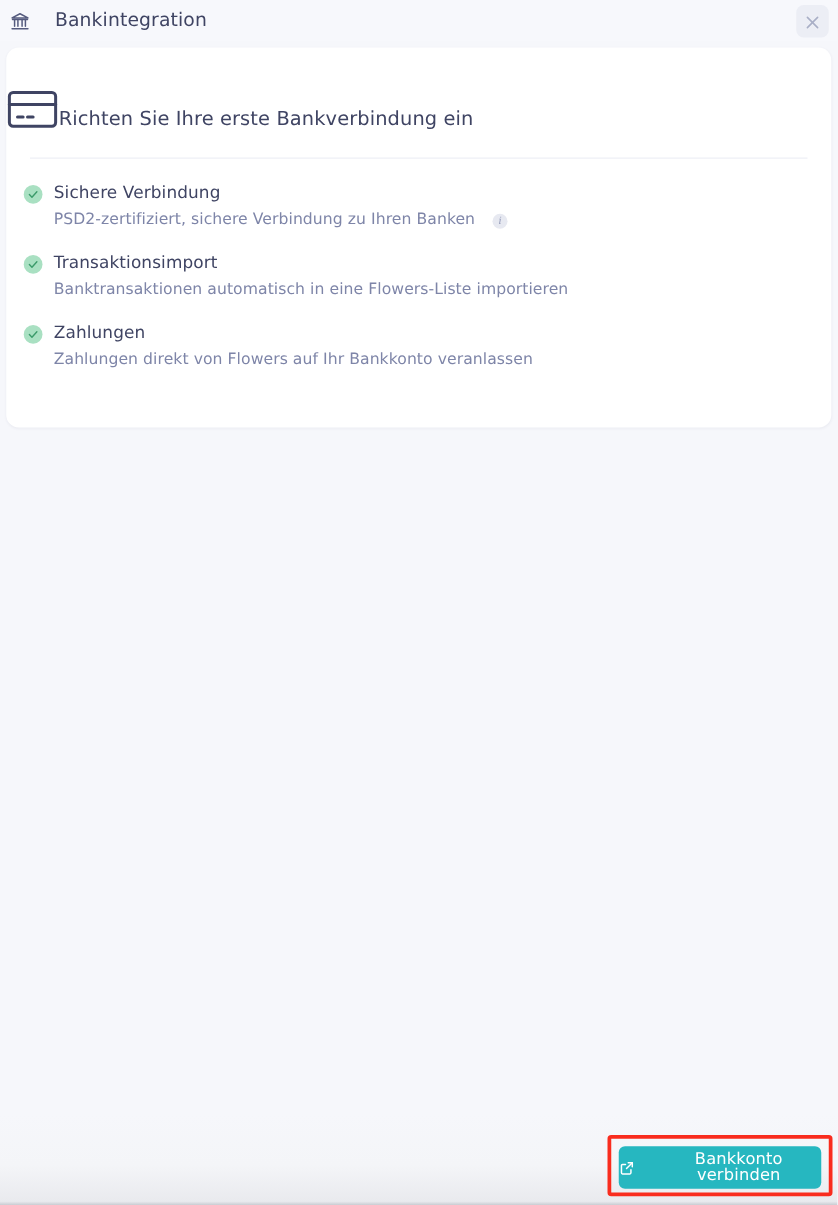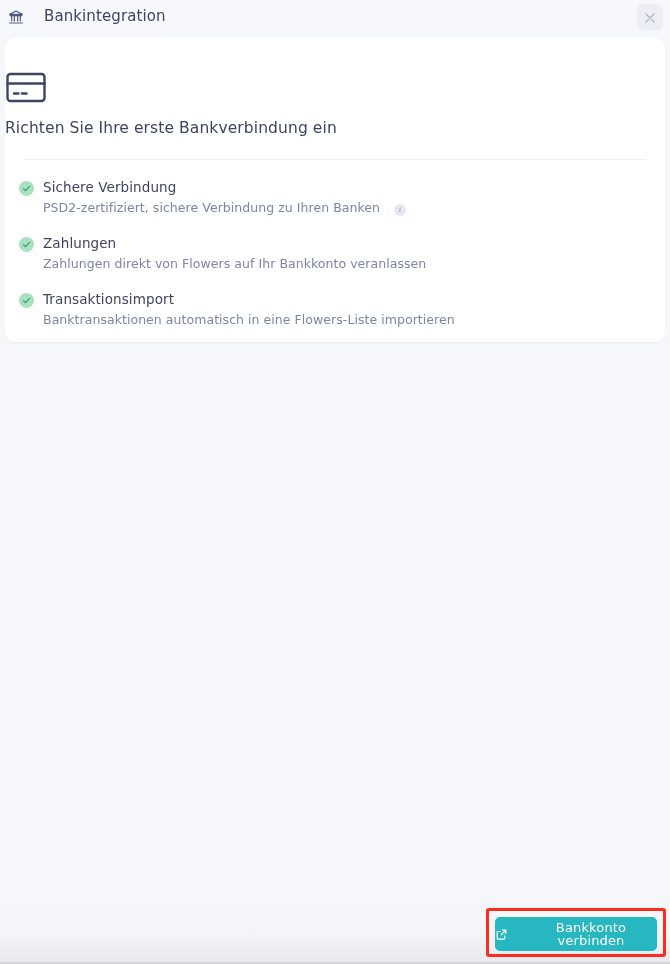--- a/index.html
+++ b/index.html
@@ -79,21 +79,21 @@
     height: 304px;
     background: #ffffff;
     border-radius: 10px;
     box-shadow: 0 1px 2px rgba(60, 66, 97, 0.05);
     overflow: hidden;
   }
 
   .card-hero {
     padding-top: 33px;
     display: flex;
-    flex-direction: column;
+    flex-direction: row;
   }
 
   .card-icon {
     width: 42px;
     height: 33px;
     display: block;
     color: #3f4463;
   }
 
   .hero-title {
@@ -280,35 +280,35 @@
         <span class="info-icon">i</span>
       </div>
     </div>
 
     <div class="feature">
       <span class="check-icon">
         <svg viewBox="0 0 24 24" fill="none" stroke="currentColor" stroke-width="3" stroke-linecap="round" stroke-linejoin="round">
           <path d="M4 12.5l5.5 5.5L20 6.5"></path>
         </svg>
       </span>
-      <div class="feature-title">Zahlungen</div>
+      <div class="feature-title">Transaktionsimport</div>
       <div class="feature-desc">
-        <span>Zahlungen direkt von Flowers auf Ihr Bankkonto veranlassen</span>
+        <span>Banktransaktionen automatisch in eine Flowers-Liste importieren</span>
       </div>
     </div>
 
     <div class="feature">
       <span class="check-icon">
         <svg viewBox="0 0 24 24" fill="none" stroke="currentColor" stroke-width="3" stroke-linecap="round" stroke-linejoin="round">
           <path d="M4 12.5l5.5 5.5L20 6.5"></path>
         </svg>
       </span>
-      <div class="feature-title">Transaktionsimport</div>
+      <div class="feature-title">Zahlungen</div>
       <div class="feature-desc">
-        <span>Banktransaktionen automatisch in eine Flowers-Liste importieren</span>
+        <span>Zahlungen direkt von Flowers auf Ihr Bankkonto veranlassen</span>
       </div>
     </div>
 
   </div>
 </div>
 
 <div class="footer"></div>
 
 <div class="action-wrap">
   <button class="connect-button">

